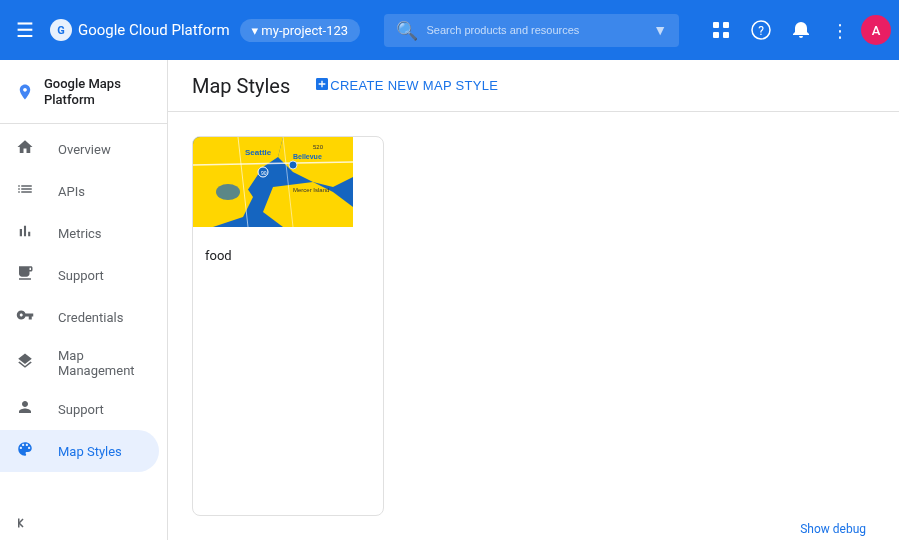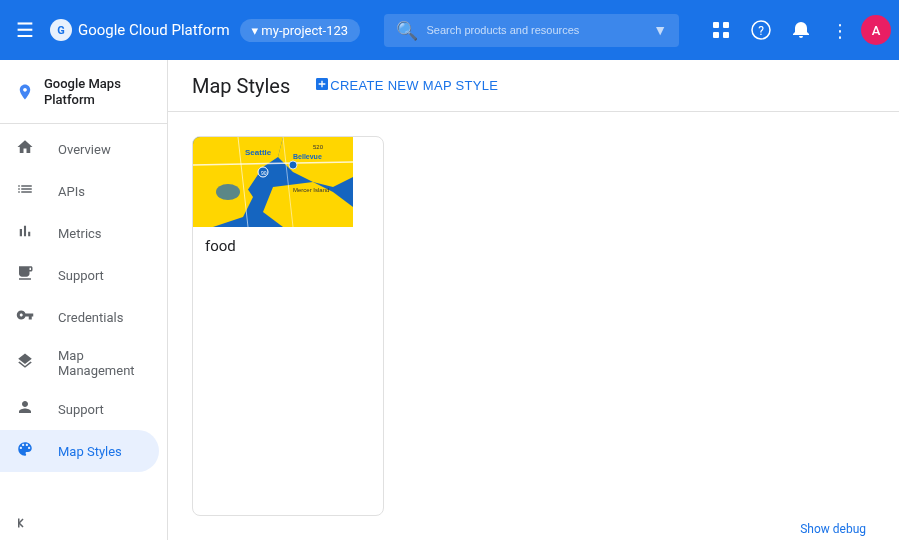--- a/index.html
+++ b/index.html
@@ -132,23 +132,24 @@
       cursor: pointer;
     }
     .map-style-preview {
       width: 160px;
       height: 90px;
       overflow: hidden;
       position: relative;
     }
     .map-style-name {
       padding: 10px 12px;
-      font-size: 15px;
+      font-size: 13px;
       color: #202124;
       background: #fff;
+      margin-top: 11px;
     }
 
     
     .seattle-map {
       width: 160px;
       height: 90px;
     }
 
     
     .bottom-bar {

